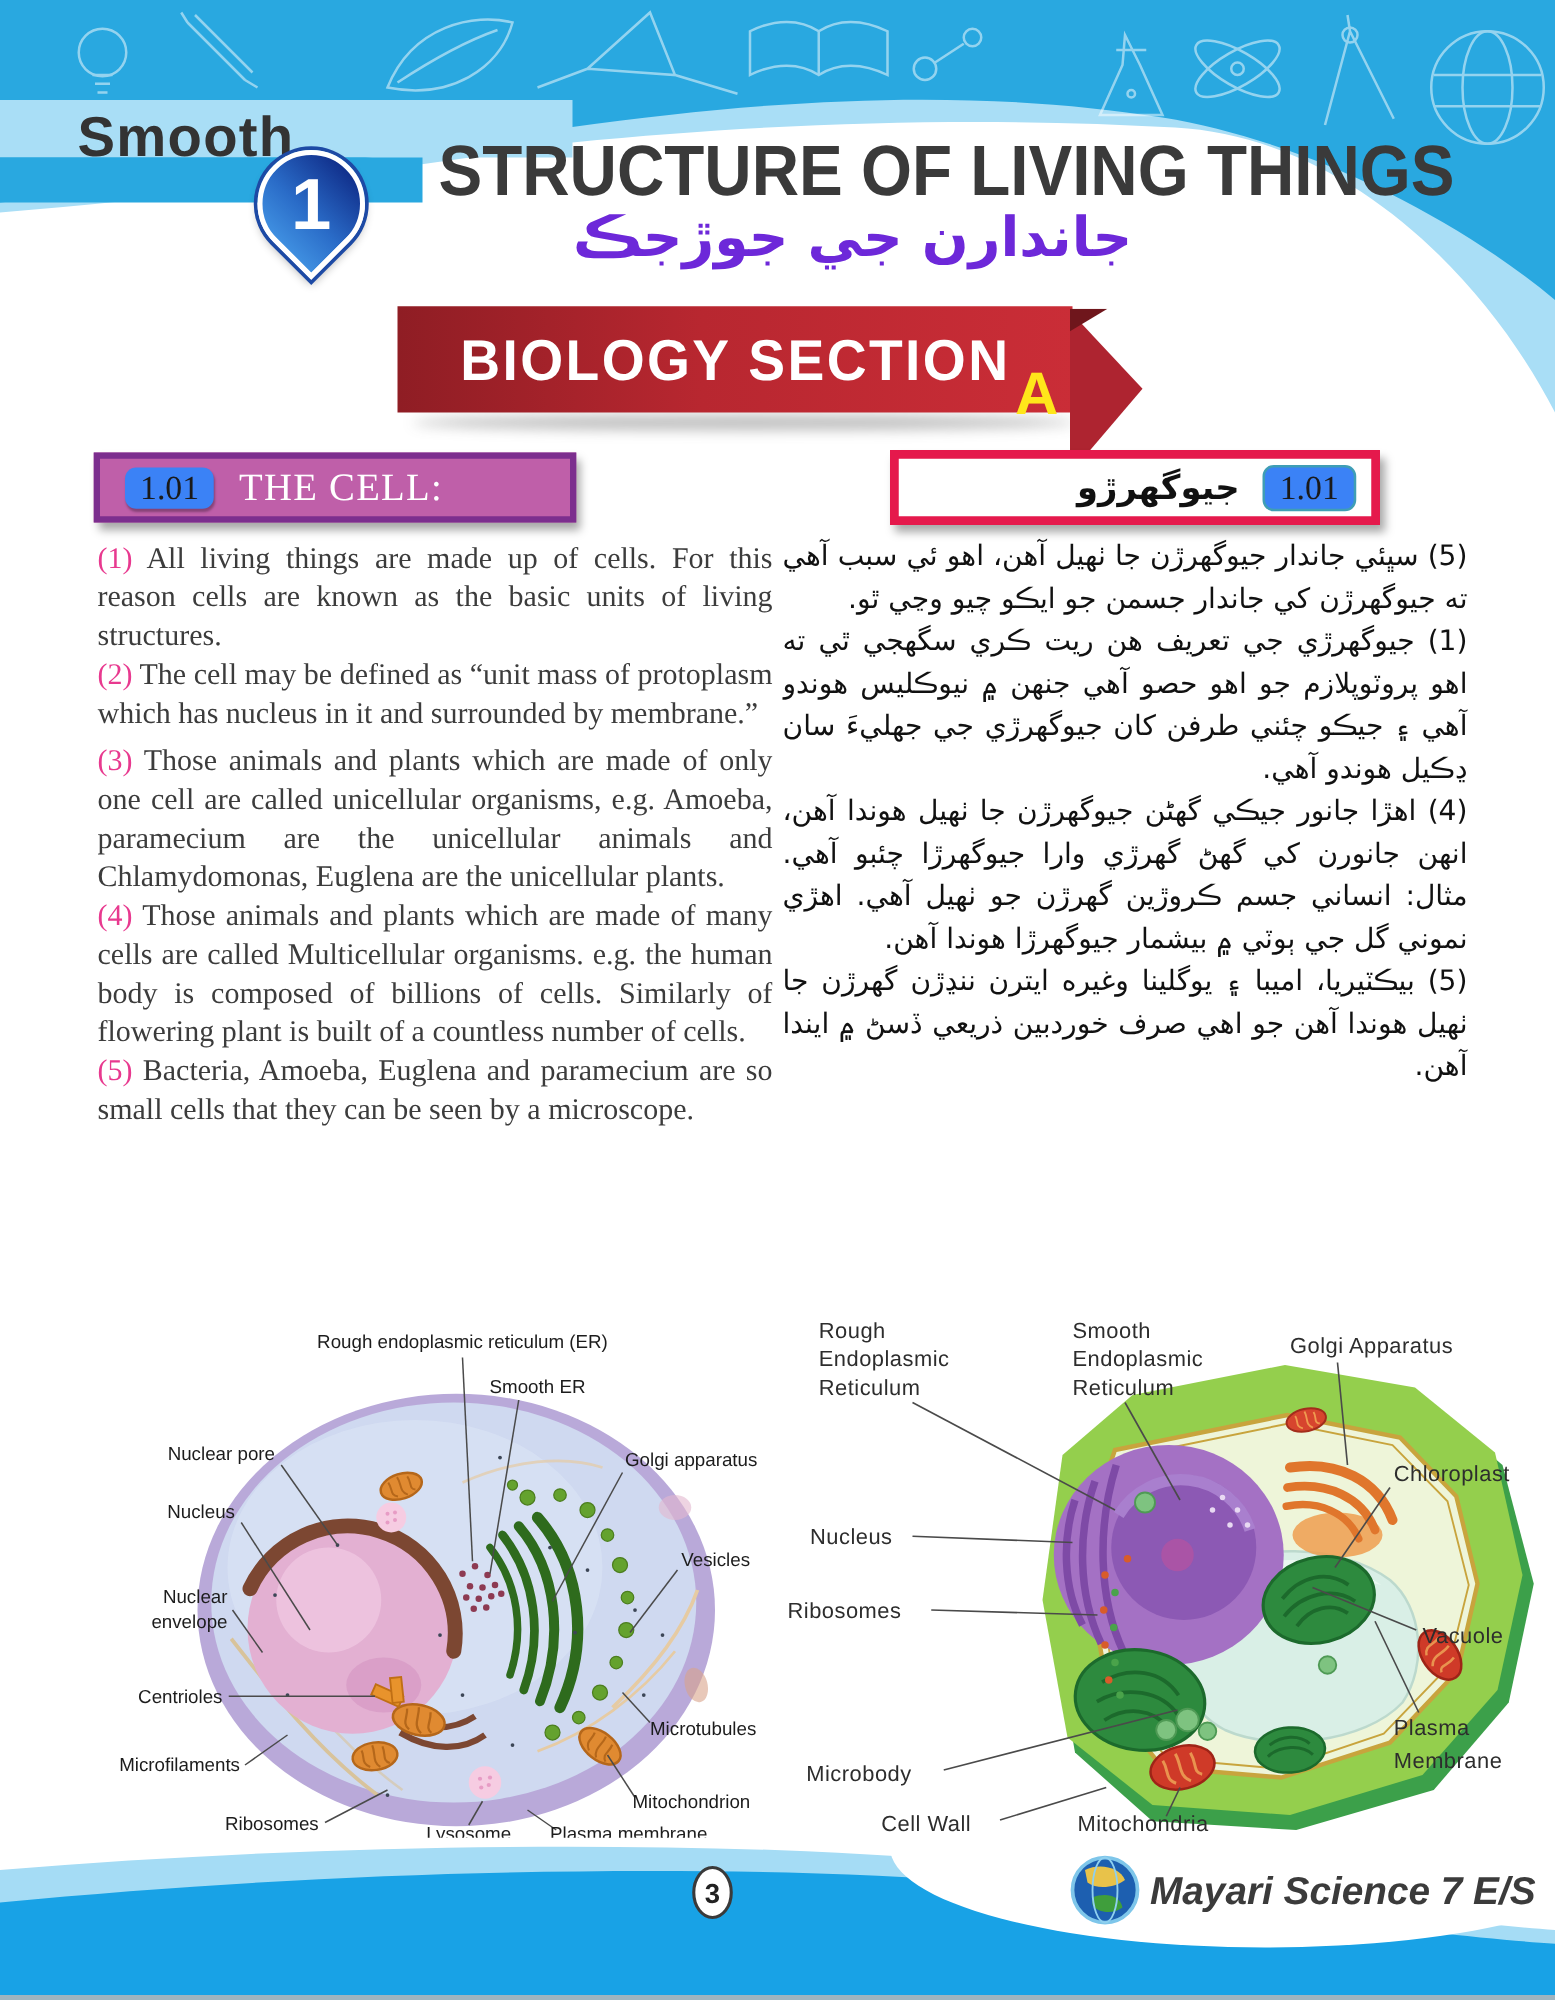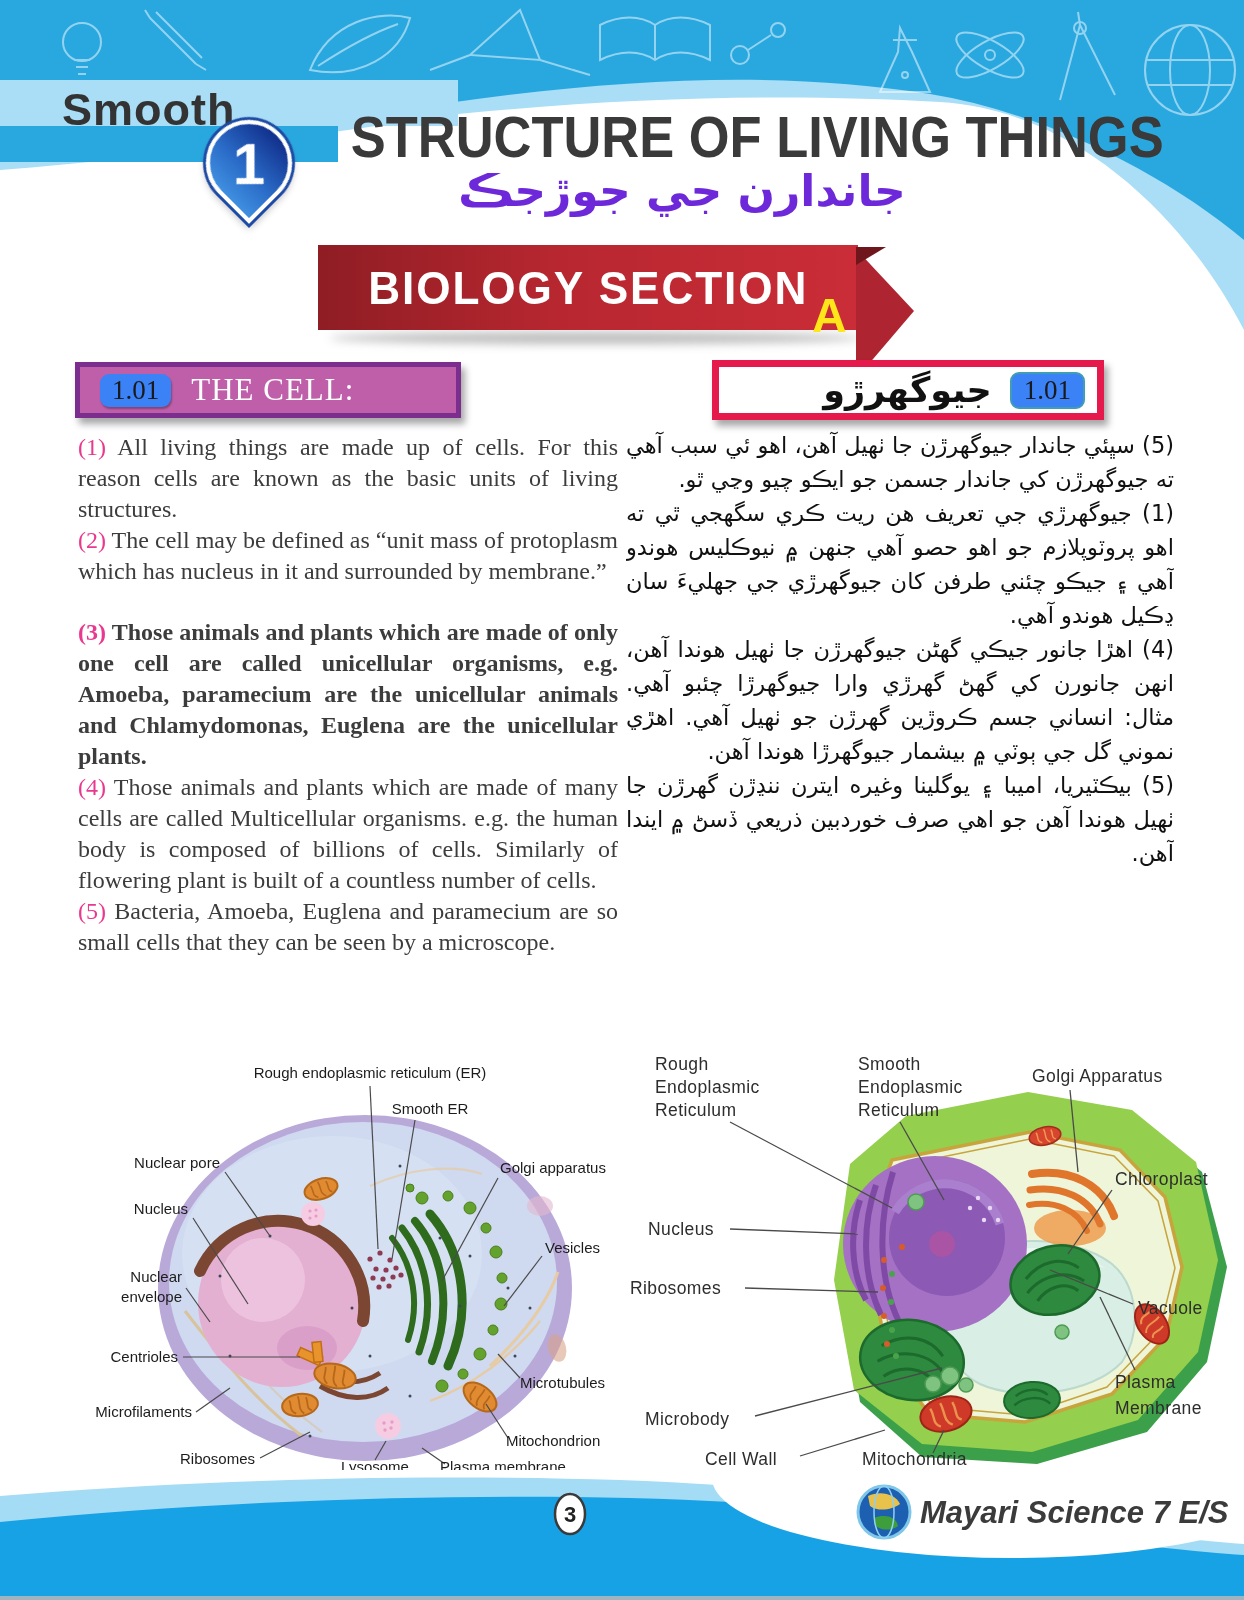--- a/index.html
+++ b/index.html
@@ -31,26 +31,26 @@
   
   .sec-left{left:75px;top:362px;width:386px;height:56px;background:#bf5fa9;border:5px solid #7c2e8e;
     box-shadow:4px 6px 7px rgba(0,0,0,.35);display:flex;align-items:center;gap:20px;padding-left:20px;box-sizing:border-box;}
   .chip{background:#3b82f6;border-radius:9px;padding:1px 12px;font-family:"Liberation Serif",serif;
     font-size:27px;color:#1a1a1a;box-shadow:1px 2px 2px rgba(0,0,0,.3);}
   .sec-left .sec-title{color:#fff;font-family:"Liberation Serif",serif;font-weight:normal;font-size:31px;letter-spacing:1px;}
   .sec-right{left:712px;top:360px;width:392px;height:60px;background:#fff;border:7px solid #e5194c;
     box-shadow:4px 6px 7px rgba(0,0,0,.35);display:flex;align-items:center;justify-content:flex-end;
     gap:18px;padding-right:12px;box-sizing:border-box;}
   .chip-teal{border:2px solid #3f9eb5;box-shadow:none;}
-  .sec-right .sec-title-sd{font-family:"DejaVu Sans",sans-serif;font-weight:bold;font-size:35px;color:#111;direction:rtl;}
+  .sec-right .sec-title-sd{font-family:"DejaVu Sans",sans-serif;font-weight:bold;font-size:27px;color:#111;direction:rtl;}
   
   .col-en{left:78px;top:432px;width:540px;height:628px;overflow:hidden;
     font-family:"Liberation Serif",serif;font-size:24px;line-height:31px;color:#3c3c3c;text-align:justify;}
   .col-en p{margin:0;}
-  .col-en p.gap{margin-top:30px;font-weight:bold;}
+  .col-en p.gap{margin-top:7px;}
   .pnum{color:#e8398f;}
   .col-sd{right:70px;top:428px;width:548px;height:645px;overflow:hidden;direction:rtl;
     font-family:"DejaVu Sans",sans-serif;font-size:22.5px;line-height:34px;color:#111;text-align:justify;}
   .col-sd p{margin:0;}
   
   .cell-animal{left:70px;top:1056px;}
   .cell-plant{left:600px;top:1032px;}
   .lbl text{font-family:"Liberation Sans",sans-serif;font-size:15px;fill:#1c1c1c;}
   .lbl line{stroke:#4a4a4a;stroke-width:1.2;}
   .lblp text{font-family:"Liberation Sans",sans-serif;font-size:17.5px;fill:#2d2d2d;letter-spacing:.4px;}

